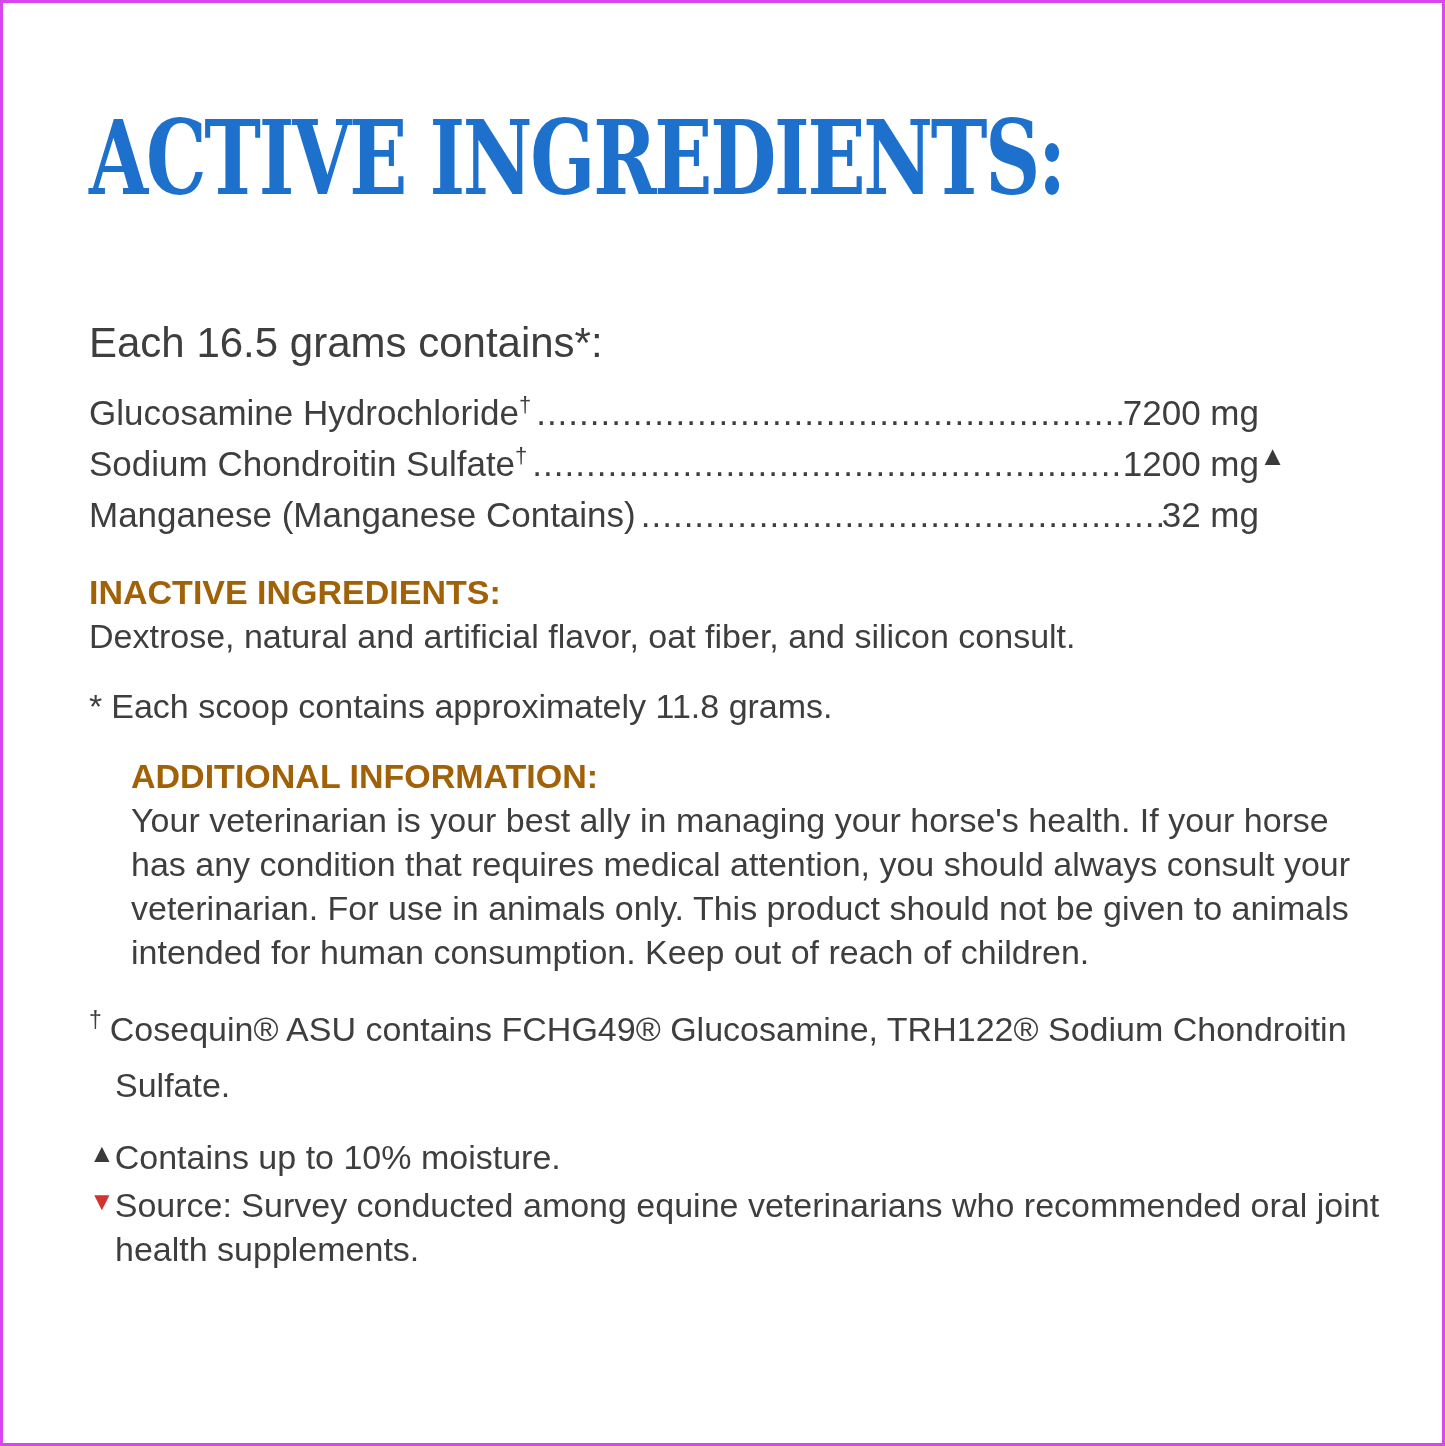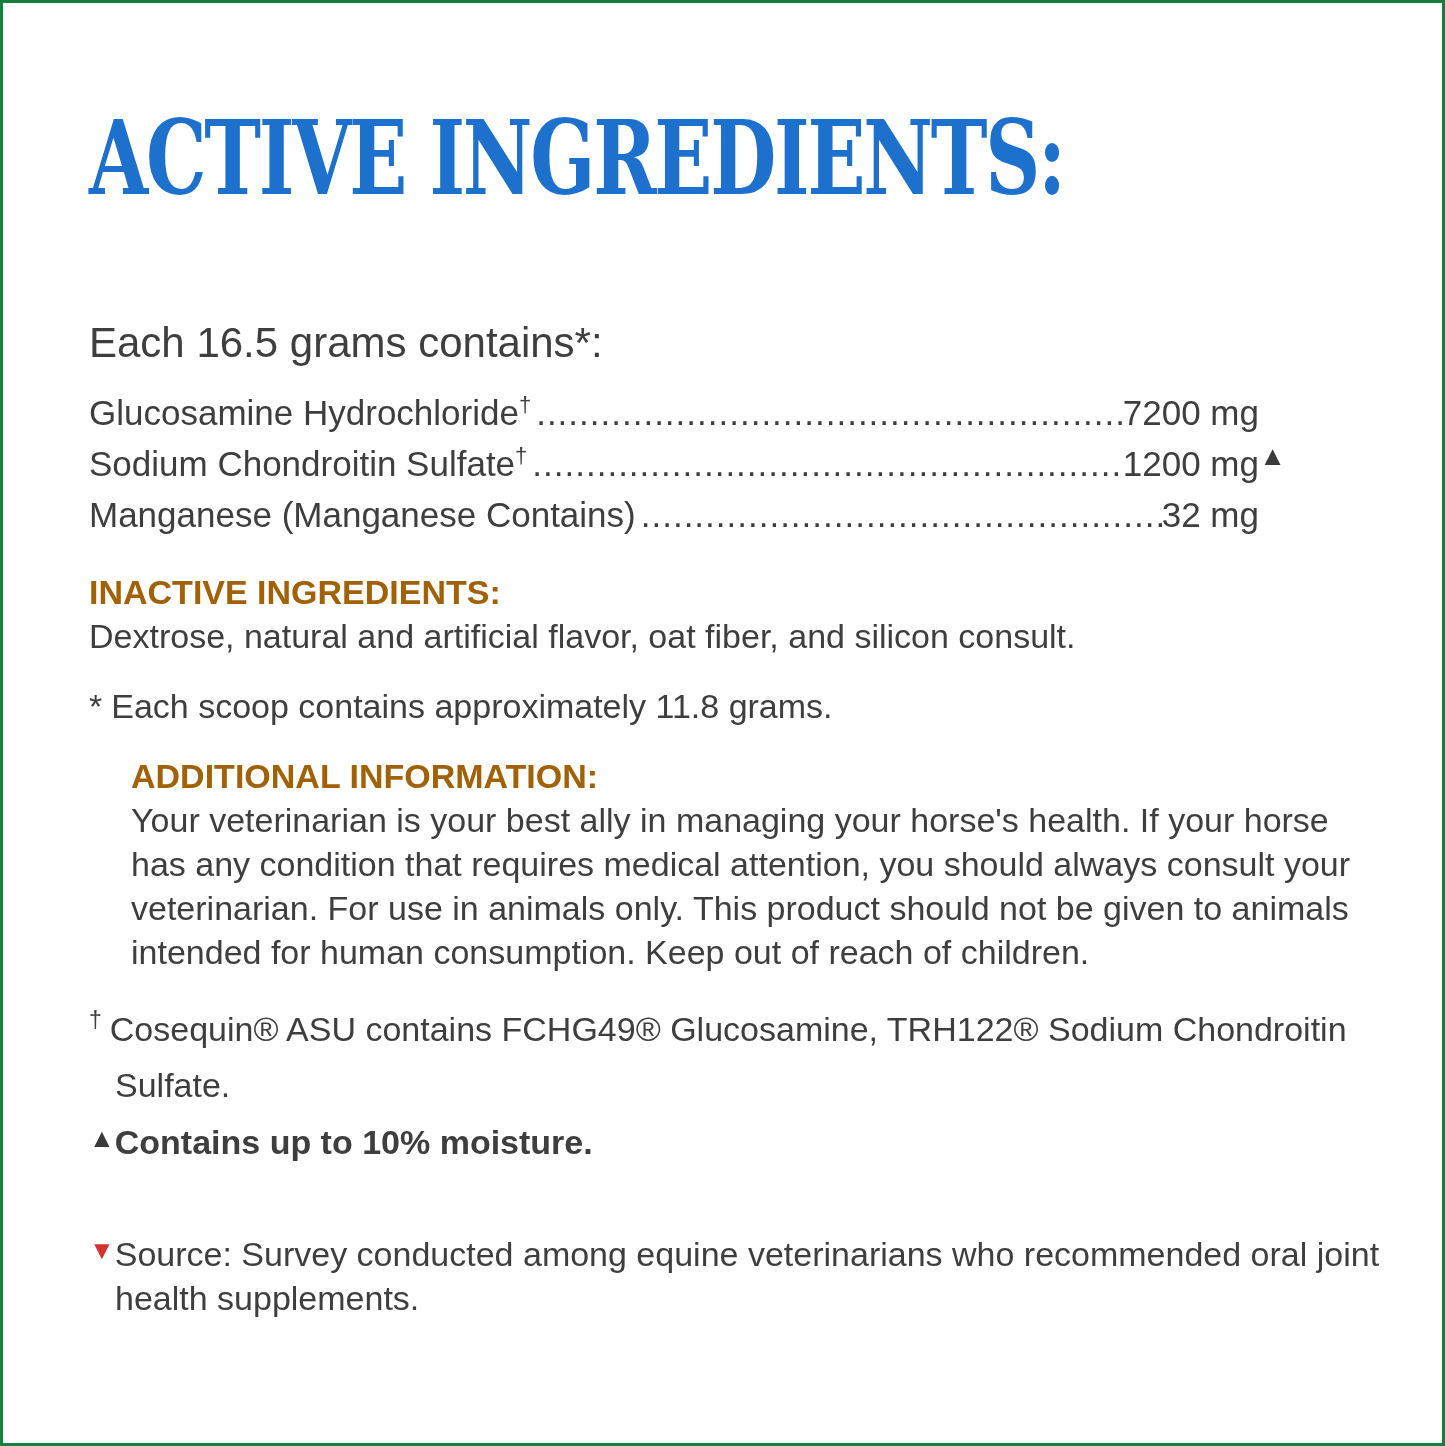--- a/index.html
+++ b/index.html
@@ -3,21 +3,21 @@
 <meta charset="utf-8">
 <style>
   html, body { margin: 0; padding: 0; background: #ffffff; }
 
   .page {
     position: relative;
     width: 1445px;
     height: 1446px;
     box-sizing: border-box;
     background: #ffffff;
-    border: 3px solid #15803d;
+    border: 3px solid #d946ef;
     overflow: hidden;
     font-family: "Liberation Sans", sans-serif;
     color: #3e3e3e;
   }
 
   .title {
     margin: 103px 0 0 86px;
     font-family: "DejaVu Serif", serif;
     font-weight: bold;
     font-size: 103px;
@@ -79,28 +79,28 @@
   .additional { margin-top: 26px; margin-left: 42px; }
   .additional .para { margin: 0; }
 
   .dagger-note { margin-top: 18px; line-height: 56px; }
   .fn-dagger {
     font-size: 23px;
     vertical-align: 13px;
     margin-right: 8px;
   }
 
-  .moisture-note { margin-top: 3px; font-weight: bold; }
+  .moisture-note { margin-top: 18px; }
   .tri-up {
     font-size: 26px;
     vertical-align: 7px;
     color: #3a3a3a;
   }
 
-  .source-note { margin-top: 64px; }
+  .source-note { }
   .tri-down {
     font-size: 26px;
     vertical-align: 7px;
     color: #d2332f;
   }
 </style>
 </head>
 <body>
 
 <div class="page">

